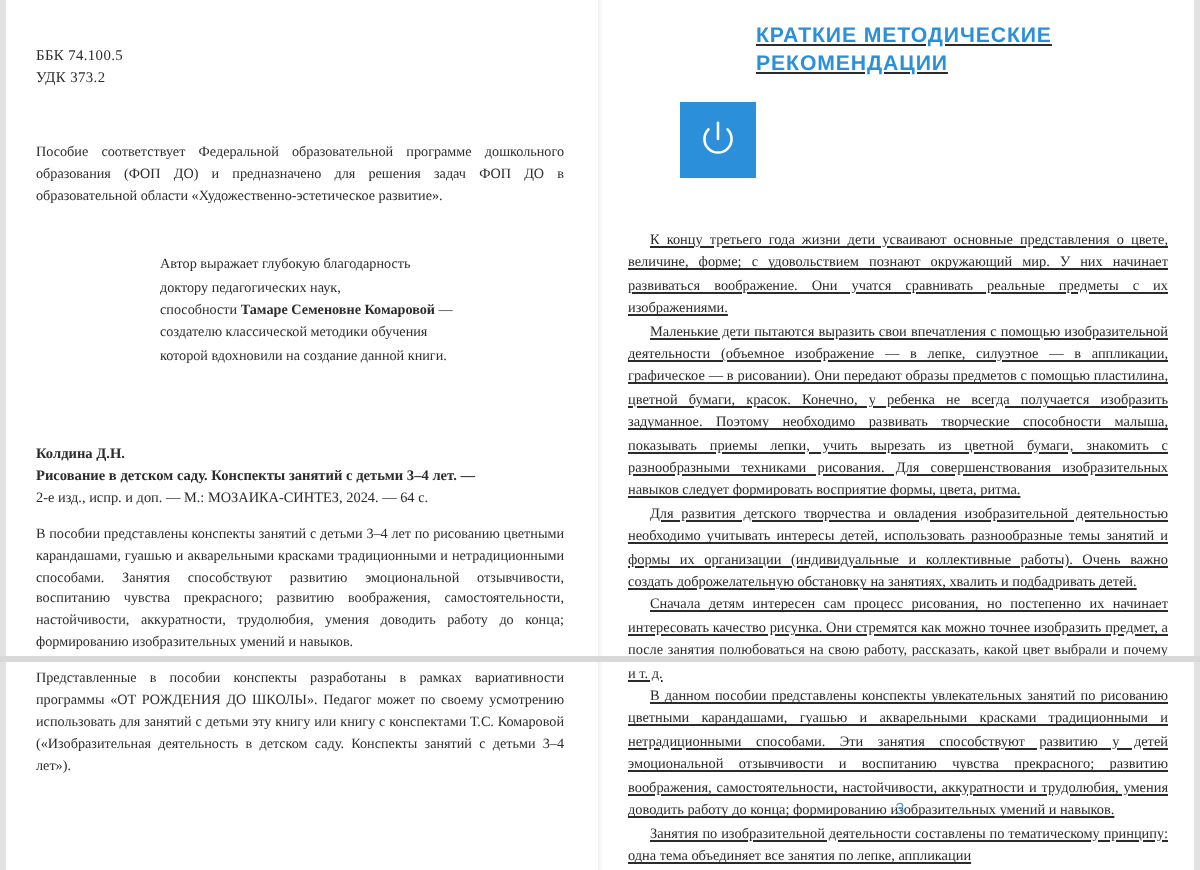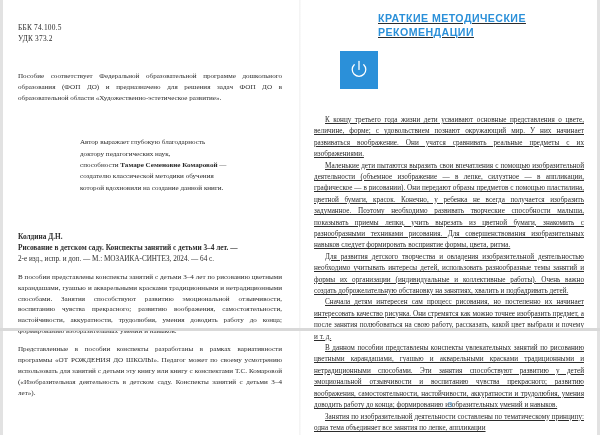--- a/index.html
+++ b/index.html
@@ -81,21 +81,21 @@
 
   .note {
     font-size: 7.1px;
     line-height: 1.52;
     text-align: justify;
     margin-bottom: 5px;
   }
   .note:last-of-type { margin-bottom: 0; }
 
   .thanks {
-    margin-top: 34px;
+    margin-top: 24px;
     margin-left: 62px;
     font-size: 7.1px;
     line-height: 1.6;
     width: 200px;
   }
   .thanks b { font-weight: bold; }
 
   .biblio-author {
     margin-top: 38px;
     font-size: 7.3px;

